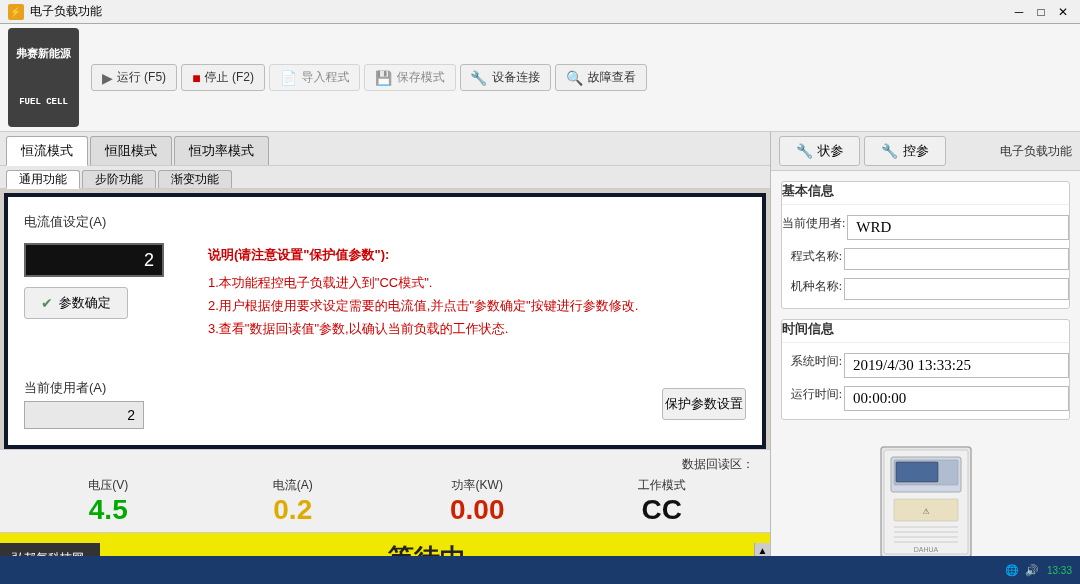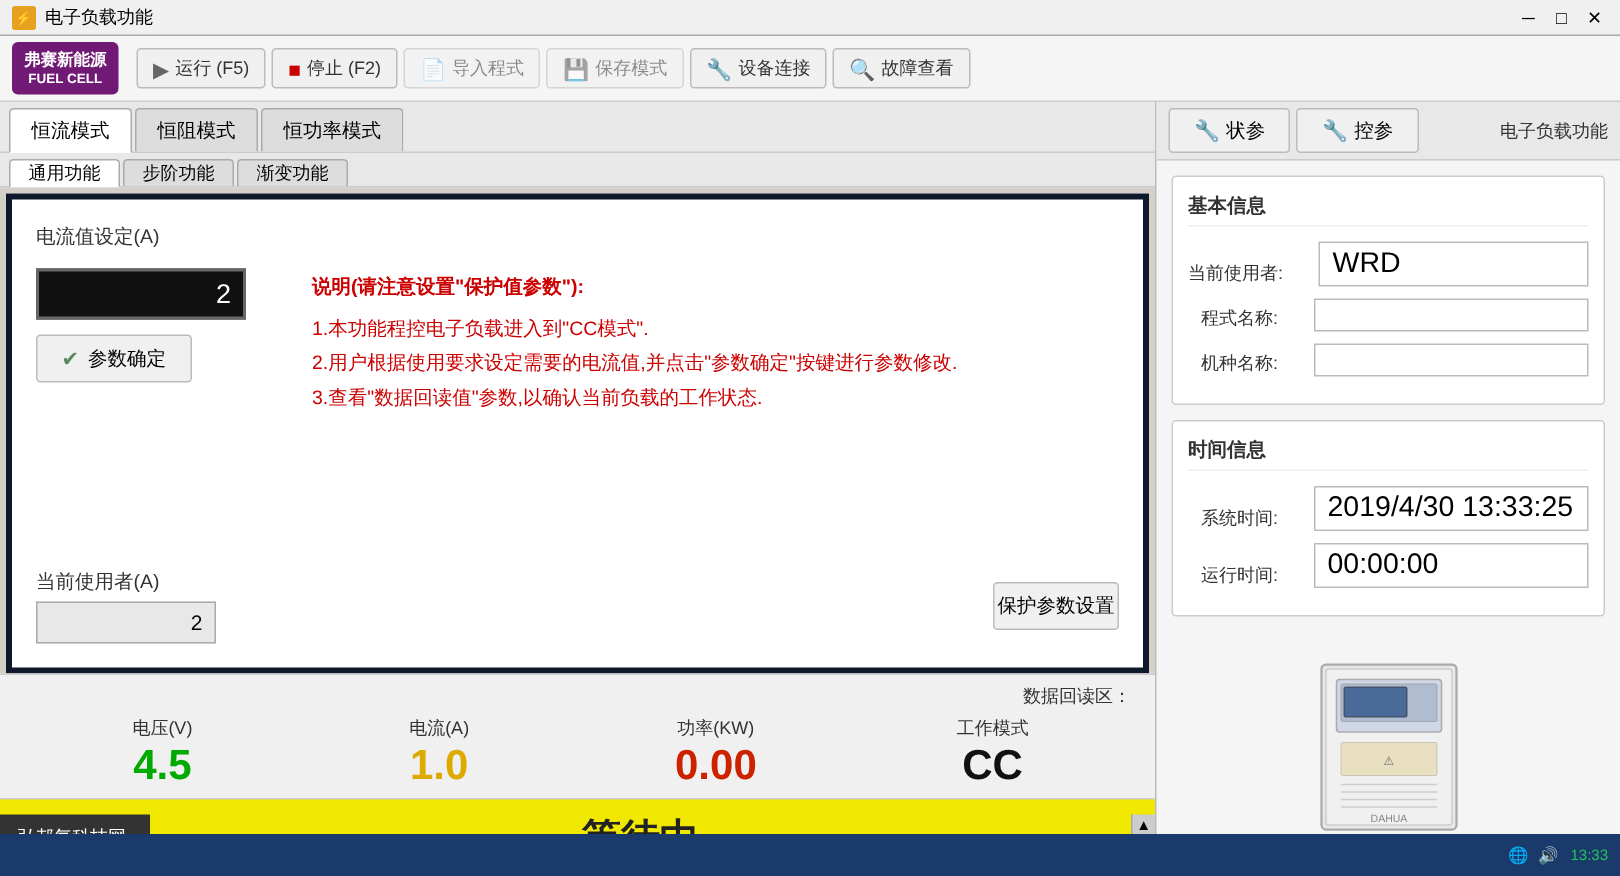--- a/index.html
+++ b/index.html
@@ -55,30 +55,31 @@
     
     .toolbar {
       background: #f5f5f5;
       border-bottom: 1px solid #ccc;
       display: flex;
       align-items: center;
       padding: 4px 8px;
       gap: 4px;
     }
     .logo-btn {
-      background: #701a75;
+      background: #404040;
       border: none;
       border-radius: 4px;
-      padding: 6px 8px;
+      padding: 20px 8px;
       color: white;
       font-size: 12px;
       font-weight: bold;
       cursor: pointer;
       margin-right: 8px;
       min-width: 60px;
+      font-family: Liberation Mono, monospace;
     }
     .toolbar-btn {
       display: flex;
       align-items: center;
       gap: 4px;
       background: #f0f0f0;
       border: 1px solid #bbb;
       border-radius: 3px;
       padding: 4px 10px;
       cursor: pointer;
@@ -303,47 +304,47 @@
       align-items: center;
       justify-content: space-between;
       padding: 2px 0;
     }
 
     
     .info-section {
       background: white;
       border: 1px solid #ccc;
       border-radius: 3px;
-      padding: 10px;
     }
     .info-section-title {
       font-size: 13px;
       font-weight: bold;
       color: #333;
       margin-bottom: 10px;
       padding-bottom: 4px;
       border-bottom: 1px solid #eee;
     }
     .info-row {
       display: flex;
-      align-items: flex-end;
+      align-items: flex-start;
       margin-bottom: 8px;
-      gap: 24px;
+      gap: 2px;
+      font-family: Liberation Serif, serif;
     }
     .info-label {
       font-size: 12px;
       color: #333;
       min-width: 60px;
       text-align: right;
     }
     .info-value {
       flex: 1;
       border: 1px solid #bbb;
       padding: 3px 8px;
-      font-size: 19px;
+      font-size: 15px;
       background: white;
       min-height: 22px;
     }
     .right-func-btn {
       display: flex;
       align-items: center;
       gap: 4px;
       background: #f0f0f0;
       border: 1px solid #bbb;
       border-radius: 3px;
@@ -458,21 +459,21 @@
     <button class="title-btn">□</button>
     <button class="title-btn">✕</button>
   </div>
 </div>
 
 <div class="app-body">
 
   <div class="toolbar">
     <button class="logo-btn">
       <div style="font-size:11px;line-height:1.2;">弗赛新能源</div>
-      <div style="font-size:9px;">FUEL CELL</div>
+      <div style="font-size:9px;margin-top:36px;">FUEL CELL</div>
     </button>
     <button class="toolbar-btn run">
       <span class="btn-icon">▶</span>
       <span>运行 (F5)</span>
     </button>
     <button class="toolbar-btn stop">
       <span class="btn-icon" style="color:#cc0000;">■</span>
       <span>停止 (F2)</span>
     </button>
     <button class="toolbar-btn disabled">
@@ -544,21 +545,21 @@
 
       <div class="data-readback">
         <div class="readback-label">数据回读区：</div>
         <div class="readback-row">
           <div class="readback-item">
             <div class="readback-item-label">电压(V)</div>
             <div class="readback-value green">4.5</div>
           </div>
           <div class="readback-item">
             <div class="readback-item-label">电流(A)</div>
-            <div class="readback-value yellow">1.0</div>
+            <div class="readback-value yellow">0.2</div>
           </div>
           <div class="readback-item">
             <div class="readback-item-label">功率(KW)</div>
             <div class="readback-value red">0.00</div>
           </div>
           <div class="readback-item">
             <div class="readback-item-label">工作模式</div>
             <div class="readback-value black">CC</div>
           </div>
         </div>

